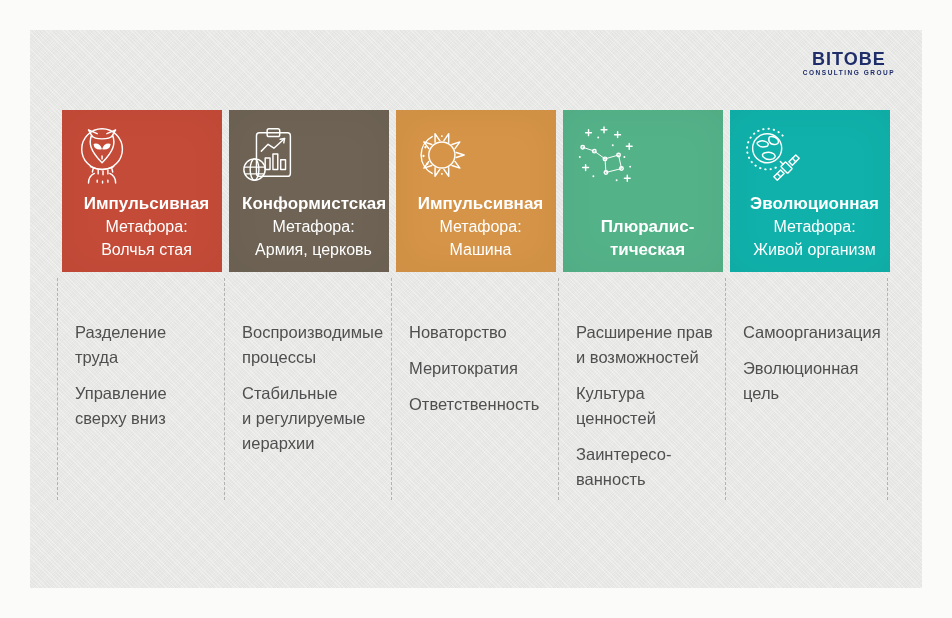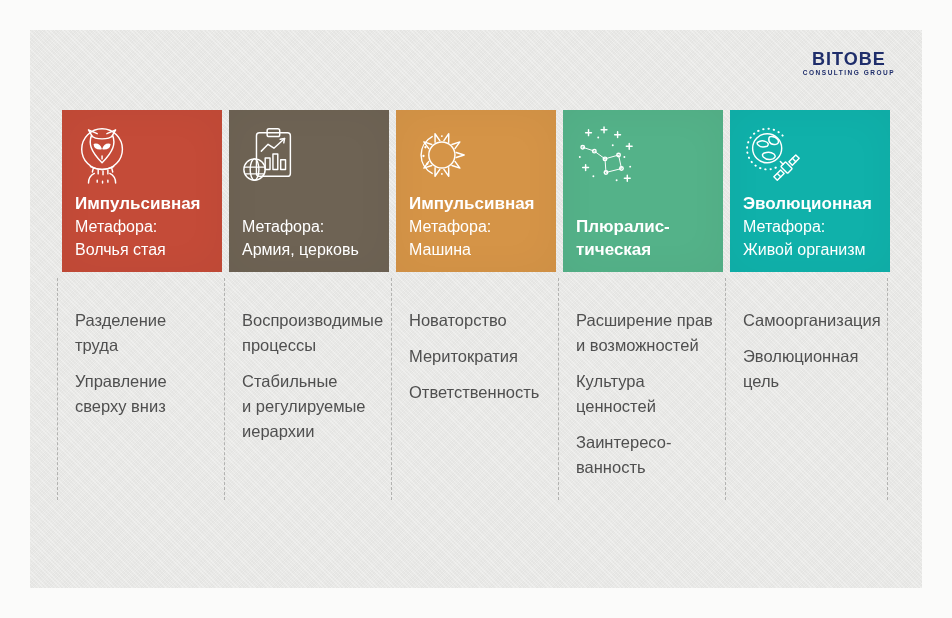--- a/index.html
+++ b/index.html
@@ -21,30 +21,30 @@
   .logo-name{font-size:18px;font-weight:bold;letter-spacing:1px;line-height:16px;}
   .logo-tagline{font-size:6.5px;font-weight:bold;letter-spacing:1.5px;margin-top:2px;}
   .columns{position:absolute;left:32px;top:80px;display:flex;gap:7px;}
   .col{position:relative;width:160px;}
   .card{
     height:162px;display:flex;flex-direction:column;color:#ffffff;
     box-shadow:inset 0 0 40px rgba(0,0,0,.04);
   }
   .icon-slot{display:block;width:62px;height:62px;margin:14px 0 0 11px;}
   .icon-slot svg{width:62px;height:62px;display:block;}
-  .card-text{margin-top:auto;padding:0 4px 11px 13px;}
+  .card-text{margin-top:auto;padding:0 4px 11px 13px;text-align:center;}
   .card-title{font-size:17px;font-weight:bold;line-height:23px;white-space:pre-line;}
   .card-sub{font-size:16px;line-height:23px;white-space:pre-line;}
   .dash{
     position:absolute;left:-5px;top:168px;height:222px;width:0;
     border-left:1px dashed #b2b2b0;
   }
   .dash-right{left:auto;right:2px;display:none;}
   .col:last-child .dash-right{display:block;}
-  .list{margin-top:36px;padding:0 4px 0 13px;}
+  .list{margin-top:48px;padding:0 4px 0 13px;}
   .item{
     font-size:16.5px;line-height:25px;color:#4f4f4f;
     margin:0 0 11px 0;white-space:pre-line;
   }
   .footer{
     position:absolute;left:27px;top:512px;
     font-size:13.5px;color:#8d8d8d;letter-spacing:.3px;
   }
   #icon-defs svg, .icon-slot svg{fill:none;stroke:#ffffff;stroke-width:1.5;stroke-linecap:round;stroke-linejoin:round;}
 </style>
@@ -104,20 +104,21 @@
     <path d="M46 15 l-4.5 .8 M46 15 l-.8 4.5"></path>
     <rect x="26" y="35" width="5" height="12"></rect>
     <rect x="34" y="31" width="5" height="16"></rect>
     <rect x="42" y="37" width="5" height="10"></rect>
     <circle cx="15" cy="47" r="11"></circle>
     <ellipse cx="15" cy="47" rx="4.5" ry="11"></ellipse>
     <path d="M4.5 44.5 h21 M6 51.5 h18"></path>
   </svg>
             </span>
       <div class="card-text">
+        <div class="card-title">Конформистская</div>
         <div class="card-sub">Метафора:
 Армия, церковь</div>
       </div>
     </div>
     <div class="dash"></div>
 
     <div class="list">
 
     <div class="item">Воспроизводимые
 процессы</div>

